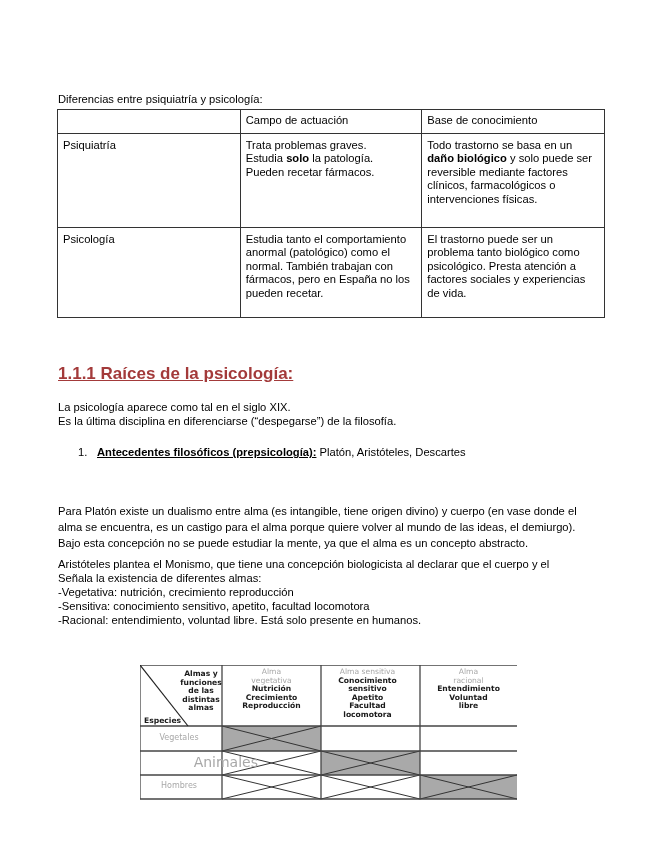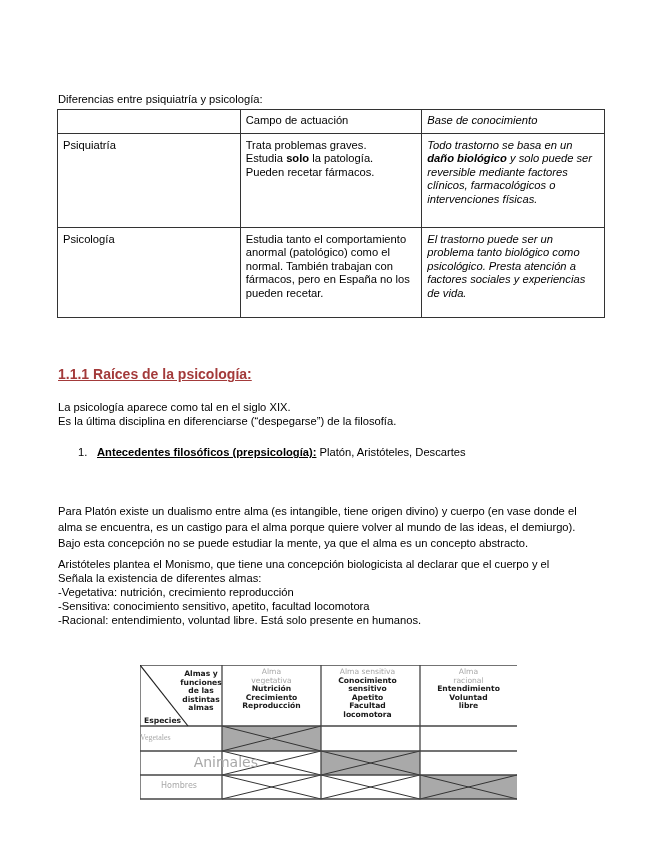--- a/index.html
+++ b/index.html
@@ -5,25 +5,25 @@
   html, body { margin:0; padding:0; background:#ffffff; }
   body { width:655px; height:848px; position:relative; overflow:hidden;
          font-family:"Liberation Sans", sans-serif; font-size:11.2px; color:#000; }
   .abs { position:absolute; }
   .line { white-space:nowrap; line-height:14px; }
   #caption { left:58px; top:92px; }
   table.cmp { position:absolute; left:57px; top:109px; border-collapse:collapse; width:548px; }
   table.cmp td { border:1.3px solid #333; vertical-align:top; padding:5px 5px 5px 5px; line-height:13.6px; font-size:11.2px; }
   table.cmp td.c0 { width:151px; }
   table.cmp td.c1 { width:150px; }
-  table.cmp td.c2 { width:151px;font-style:italic; }
+  table.cmp td.c2 { width:151px; }
   table.cmp tr.h td { height:13px; padding-top:4px; padding-bottom:5px; }
   table.cmp tr.r1 td { height:83px; }
   table.cmp tr.r2 td { height:79px; }
-  .heading { left:58px; top:367px; color:#a33a3a; font-weight:bold; text-decoration:underline; font-size:14px; }
+  .heading { left:58px; top:367px; color:#a33a3a; font-weight:bold; text-decoration:underline; font-size:17px; }
   .para { left:58px; width:540px; line-height:16.2px; }
   .list { left:78px; top:445px; }
   .list .num { display:inline-block; width:19px; }
   .list .bold { font-weight:bold; text-decoration:underline; }
   .figure { position:absolute; left:140px; top:665px; width:377px; height:137px; }
   .fig-text { font-family:"DejaVu Sans", sans-serif; font-weight:bold; font-size:7.6px; line-height:8.6px; color:#1a1a1a; }
   .fig-grey { color:#a8a8a8; font-weight:normal; }
 </style>
 </head>
 <body>
@@ -129,17 +129,17 @@
       </div>
       <div class="abs fig-text" style="left: 280px; width: 97px; top: 3px; text-align: center;">
         <div class="fig-grey">Alma</div>
         <div class="fig-grey">racional</div>
         <div>Entendimiento</div>
         <div>Voluntad</div>
         <div>libre</div>
       </div>
     </div>
   <div id="row-labels">
-      <div class="abs fig-text fig-grey" style="left: 0px; width: 78px; text-align: left; top: 68.5px; font-size: 8px; font-family: Liberation Serif, serif;">Vegetales</div>
+      <div class="abs fig-text fig-grey" style="left: 0px; width: 78px; text-align: center; top: 68.5px; font-size: 8px;">Vegetales</div>
       <div class="abs fig-text fig-grey" style="left: 0px; width: 78px; text-align: right; top: 93px; font-size: 14px; margin-left: 40px;">Animales</div>
       <div class="abs fig-text fig-grey" style="left: 0px; width: 78px; text-align: center; top: 117px; font-size: 8px;">Hombres</div>
     </div>
 </div>
 
 </body></html>

